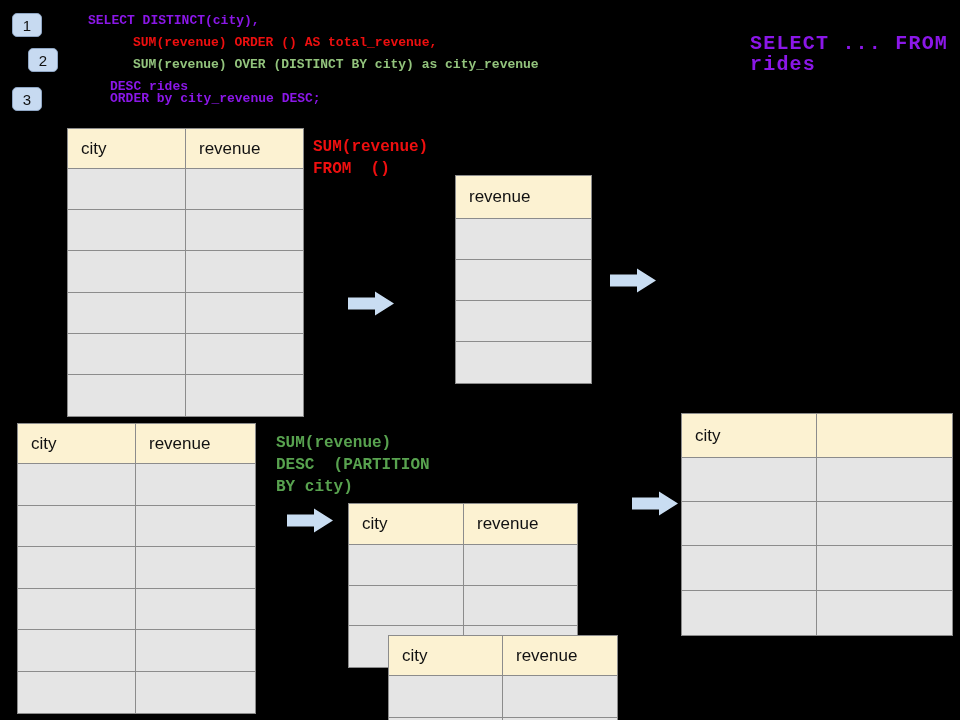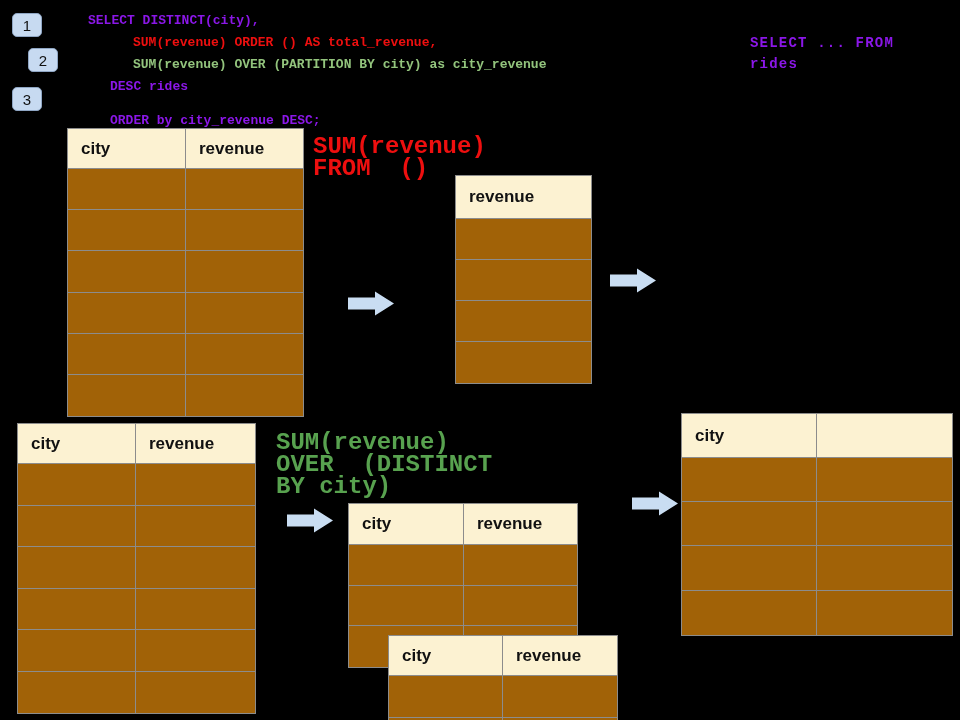--- a/index.html
+++ b/index.html
@@ -15,47 +15,46 @@
     white-space:pre;
     line-height:22px;
   }
   .c-purple { color:var(--purple); }
   .c-red    { color:var(--red); }
   .c-green  { color:var(--green-code); }
 
   .side-note {
     position:absolute; left:750px; top:33px;
     font-family:"Liberation Mono", monospace;
-    font-weight:bold; font-size:14px; letter-spacing:1.2px;
+    font-weight:bold; font-size:20px; letter-spacing:1.2px;
     color:var(--purple); line-height:21px; white-space:pre;
   }
 
   .ann {
     position:absolute;
     font-family:"Liberation Mono", monospace;
-    font-weight:bold; font-size:24px; line-height:22px; white-space:pre;
+    font-weight:bold; font-size:16px; line-height:22px; white-space:pre;
   }
   .ann-red   { left:313px; top:136px; color:var(--red); }
   .ann-green { left:276px; top:432px; color:var(--green-annotation); }
 
   
   .badge {
     position:absolute; width:30px; height:24px;
     background:var(--badge-fill);
     border:1px solid #8fa6c4; border-radius:5px;
     display:flex; align-items:center; justify-content:center;
     font-size:15px; color:#111;
   }
 
   
   .tbl {
     position:absolute;
     border:1px solid var(--border);
-    background:#a16207;
-    font-weight:bold;
+    background:#e5e5e5;
   }
   .thead {
     display:flex; height:var(--hh);
     background:var(--header-fill);
     border-bottom:1px solid var(--border);
   }
   .thead .cell {
     display:flex; align-items:center;
     padding-left:13px; font-size:17px; color:#111;
   }
@@ -70,29 +69,29 @@
 </style>
 </head>
 <body>
 
 <div class="badge" style="left:12px; top:13px;">1</div>
 <div class="badge" style="left:28px; top:48px;">2</div>
 <div class="badge" style="left:12px; top:87px;">3</div>
 
 <div class="code-line c-purple" style="left:88px;  top:10px;">SELECT DISTINCT(city),</div>
 <div class="code-line c-red" style="left:133px; top:32px;">SUM(revenue) ORDER () AS total_revenue,</div>
-<div class="code-line c-green" style="left:133px; top:54px;">SUM(revenue) OVER (PARTITION BY city) as city_revenue</div>
+<div class="code-line c-green" style="left:133px; top:54px;">SUM(revenue) OVER (DISTINCT BY city) as city_revenue</div>
 <div class="code-line c-purple" style="left:110px; top:76px;">DESC rides</div>
-<div class="code-line c-purple" style="left:110px; top:110px;">ORDER by city_revenue DESC;</div>
+<div class="code-line c-purple" style="left:110px; top:88px;">ORDER by city_revenue DESC;</div>
 
 <div class="side-note"><span>SELECT ... FROM</span><br><span>rides</span></div>
 
 <div class="ann ann-red"><span>SUM(revenue)</span><br><span>FROM  ()</span></div>
 
-<div class="ann ann-green"><span>SUM(revenue)</span><br><span>OVER  (DISTINCT</span><br><span>BY city)</span></div>
+<div class="ann ann-green"><span>SUM(revenue)</span><br><span>DESC  (PARTITION</span><br><span>BY city)</span></div>
 
 <div class="tbl" style="left:67px;  top:128px; width:237px; --c0:118px; --hh:40px; --rh:41.2px;">
     <div class="thead">
       <div class="cell fixed">city</div>
       <div class="cell grow">revenue</div>
     </div>
     <div class="trow">
       <div class="cell fixed"></div>
       <div class="cell grow"></div>
     </div>

